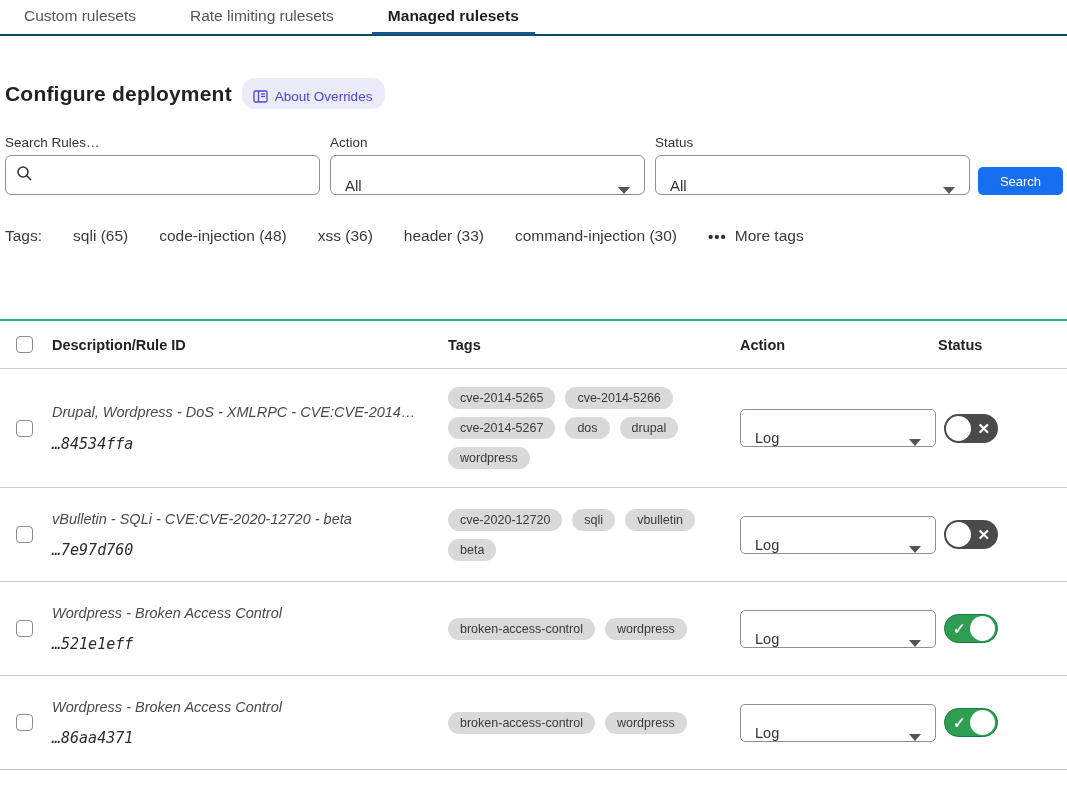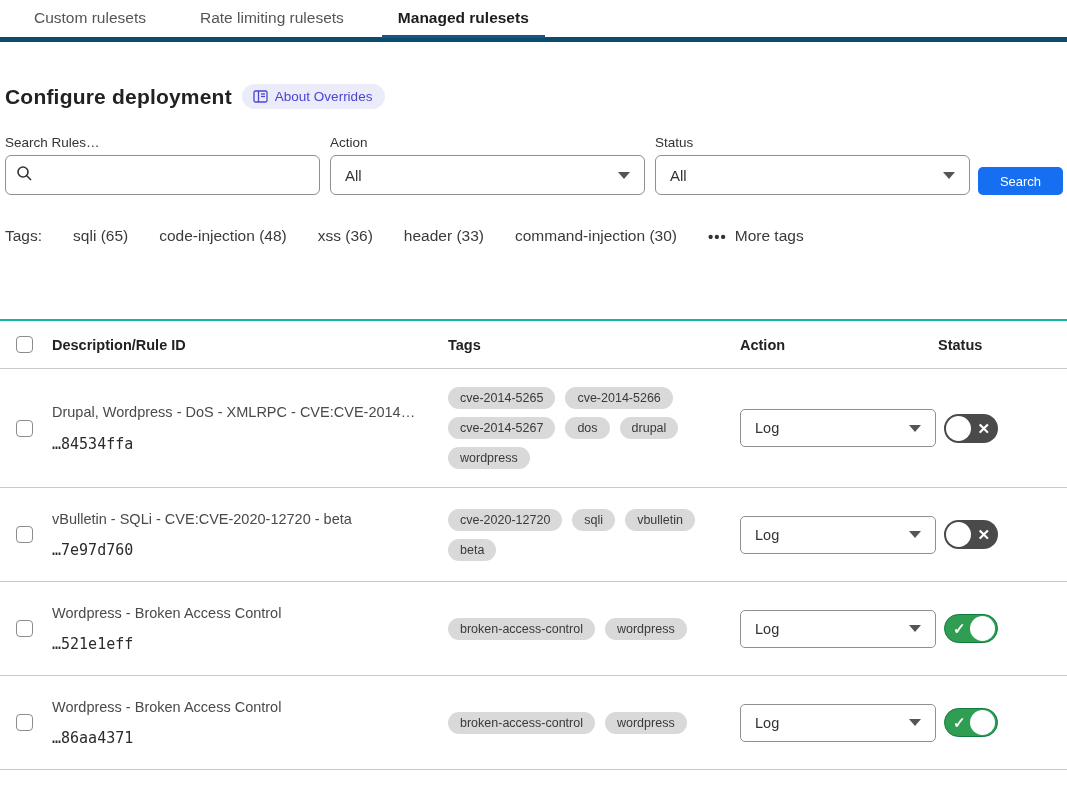--- a/index.html
+++ b/index.html
@@ -1,41 +1,41 @@
 <!DOCTYPE html>
 <html style="--accent: #156ff0; --tab-underline: #15568d; --badge-bg: #ecebfa; --badge-text: #4a45d2; --pill-bg: #d9d9d9; --toggle-on: #2f9e53; --toggle-off: #4a4a4a;"><head>
 <meta charset="utf-8">
 <style>
   * { margin:0; padding:0; box-sizing:border-box; }
   html,body { background:#fff; }
   body { font-family:"Liberation Sans", sans-serif; color:#333; }
   .page { width:1067px; height:795px; overflow:hidden; background:#fff; position:relative; }
 
   
-  .tabs { display:flex; padding-left:18px; border-bottom:5px solid #0c4a6e; height:42px; align-items:stretch; }
+  .tabs { display:flex; padding-left:8px; border-bottom:2px solid #0c4a6e; height:36px; align-items:stretch; }
   .tab { padding:0 16px; margin-right:22px; display:flex; align-items:center; font-size:15.5px;
          color:#555; cursor:pointer; border-bottom:3px solid transparent; margin-bottom:-1px; }
   .tab.active { color:#1d1d1d; font-weight:700; border-bottom-color:var(--tab-underline); }
 
   
   .heading-row { display:flex; align-items:center; margin:42px 0 0 5px; gap:10px; }
   h1 { font-size:21px; font-weight:700; color:#222; letter-spacing:.2px; }
   .badge { display:inline-flex; align-items:center; gap:7px; background:var(--badge-bg); color:var(--badge-text);
-           font-size:13.5px; padding:5px 13px 5px 11px; border-radius:13px; cursor:pointer; }
+           font-size:13.5px; padding:11px 13px 5px 11px; border-radius:13px; cursor:pointer; }
   .badge svg { display:block; }
 
   
   .filters { display:flex; margin:26px 4px 0 5px; align-items:flex-end; }
   .fgroup { display:flex; flex-direction:column; }
   .flabel { font-size:13.5px; color:#333; margin-bottom:5px; }
   .control { height:40px; border:1px solid #8f8f8f; border-radius:6px; background:#fff; display:flex;
              align-items:center; font-size:15px; color:#333; }
   .search-box { width:315px; padding:0 10px; }
   .search-box input { border:none; outline:none; flex:1; font-size:15px; font-family:inherit; height:100%; }
-  .select { width:315px; padding:8px 14px; justify-content:space-between; cursor:pointer; }
+  .select { width:315px; padding:0 14px; justify-content:space-between; cursor:pointer;align-items:flex-end; }
   .gap10 { width:10px; }
   .chev { width:0; height:0; border-left:6px solid transparent; border-right:6px solid transparent;
           border-top:7px solid #555; }
   .btn-search { margin-left:auto; width:85px; height:28px; background:var(--accent); color:#fff; border:none;
                 border-radius:5px; font-size:13px; font-family:inherit; cursor:pointer; }
 
   
   .tags-row { display:flex; align-items:center; margin:32px 0 0 5px; font-size:15.5px; color:#3a3a3a; gap:31px; }
   .tags-row .tlabel { color:#3a3a3a; }
   .tag-link { cursor:pointer; white-space:nowrap; }
@@ -43,21 +43,21 @@
   .dots { font-weight:700; letter-spacing:1px; font-size:15px; color:#333; }
 
   
   .table { margin-top:74px; width:100%; }
   .trow { display:grid; grid-template-columns:52px 396px 292px 198px 1fr; align-items:center;
           border-bottom:1px solid #c9c9c9; }
   .thead { border-top:2px solid #14b8a6; height:50px; font-weight:700; font-size:14.5px; color:#222; }
   .tbody-row { min-height:94px; padding:18px 0; }
   .cb-cell { display:flex; justify-content:flex-start; padding-left:16px; }
   .checkbox { width:17px; height:17px; border:1.6px solid #8c8c8c; border-radius:4px; background:#fff; cursor:pointer; }
-  .desc-cell { padding-right:24px; }
+  .desc-cell { padding-right:24px;font-style:italic; }
   .desc { font-size:14.5px; color:#4a4a4a; line-height:1.3; }
   .rule-id { margin-top:13px; font-family:"DejaVu Sans Mono","Liberation Mono",monospace; font-size:15px; color:#2b2b2b; }
   .tags-cell { display:flex; flex-wrap:wrap; gap:8px 10px; padding-right:14px; align-content:center; }
   .pill { background:var(--pill-bg); color:#3a3a3a; font-size:12.5px; padding:4px 12px; border-radius:12px;
           white-space:nowrap; }
   .action-cell .select { width:196px; height:38px; border-color:#8f8f8f; border-radius:5px; font-size:14.5px; }
   .toggle { width:54px; height:29px; border-radius:15px; display:flex; align-items:center; cursor:pointer;
             position:relative; margin-left:6px; }
   .toggle.off { background:var(--toggle-off); justify-content:space-between; padding:0 8px 0 2px; }
   .toggle.on  { background:var(--toggle-on); border:1.5px solid #0f7c3e; justify-content:space-between; padding:0 2px 0 8px; }

